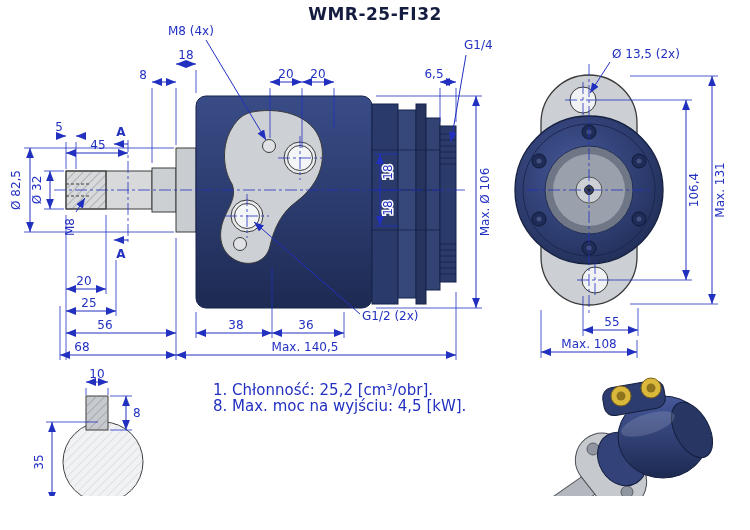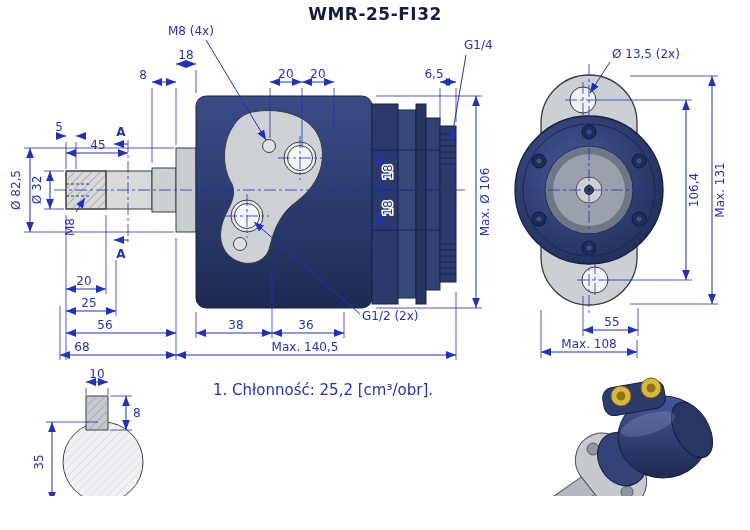--- a/index.html
+++ b/index.html
@@ -303,16 +303,17 @@
       <circle cx="621" cy="396" r="10" fill="#d9b83c" stroke="#7a621a"></circle>
       <circle cx="621" cy="396" r="4.5" fill="#8f741d"></circle>
       <circle cx="651" cy="388" r="10" fill="#d9b83c" stroke="#7a621a"></circle>
       <circle cx="651" cy="388" r="4.5" fill="#8f741d"></circle>
       <ellipse cx="648" cy="424" rx="28" ry="10" transform="rotate(-18 648 424)" fill="rgba(255,255,255,0.14)"></ellipse>
     </g>
   </svg>
 
   <div class="specs">
     <div>1. Chłonność: 25,2 [cm³/obr].</div>
+    <div>8. Max. moc na wyjściu: 4,5 [kW].</div>
   </div>
 
   <div class="caption">PRZEKRÓJ A-A</div>
 </div>
 
 </body></html>

